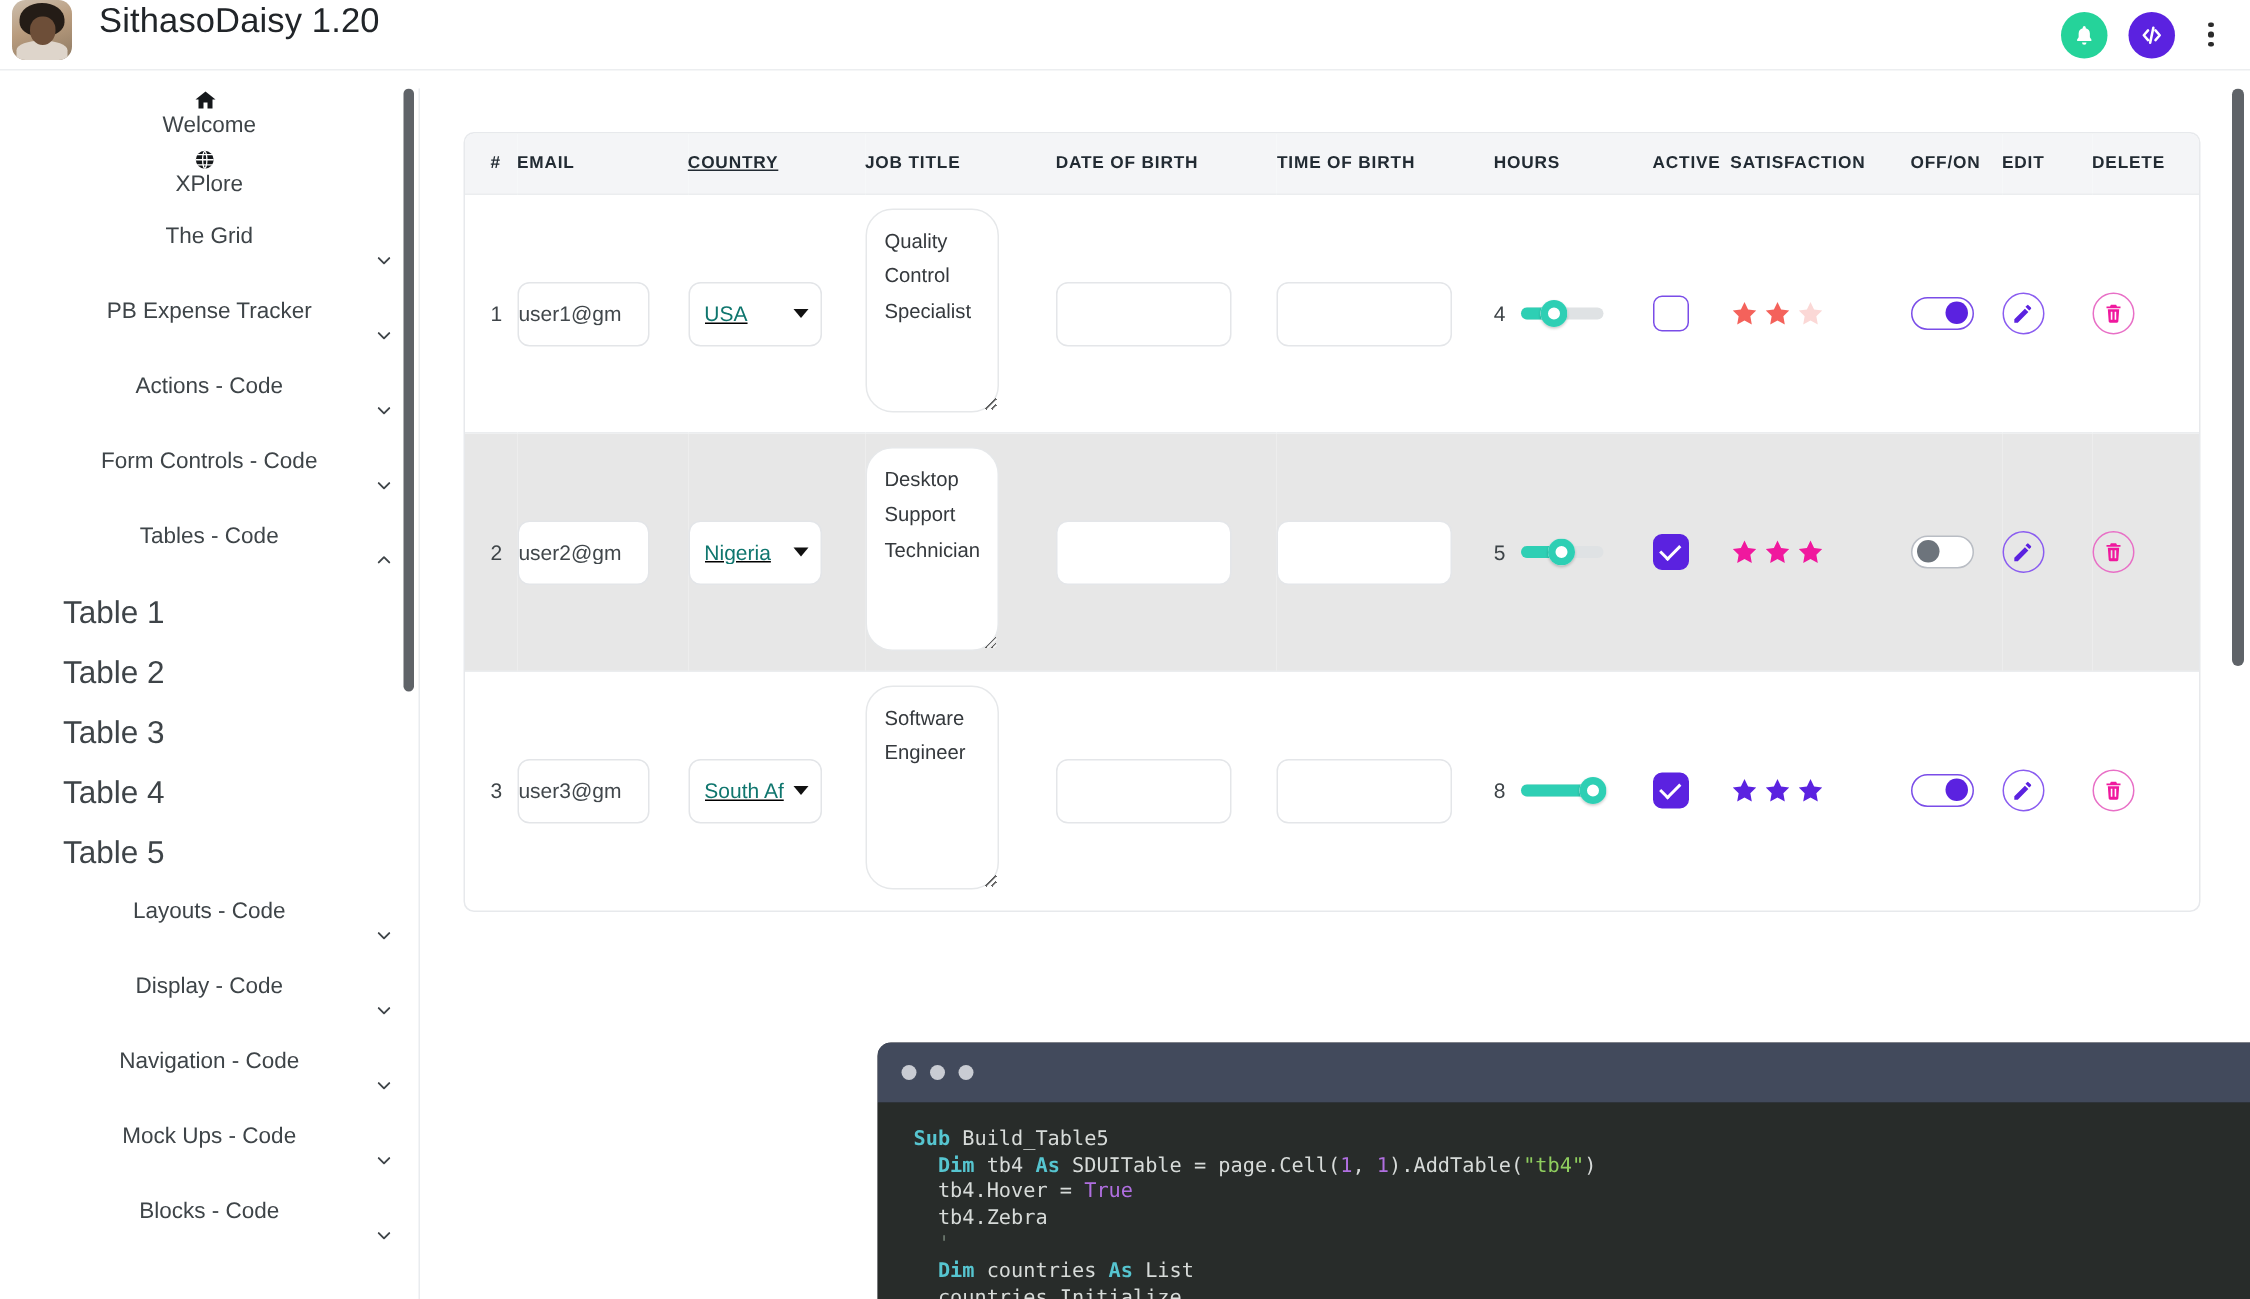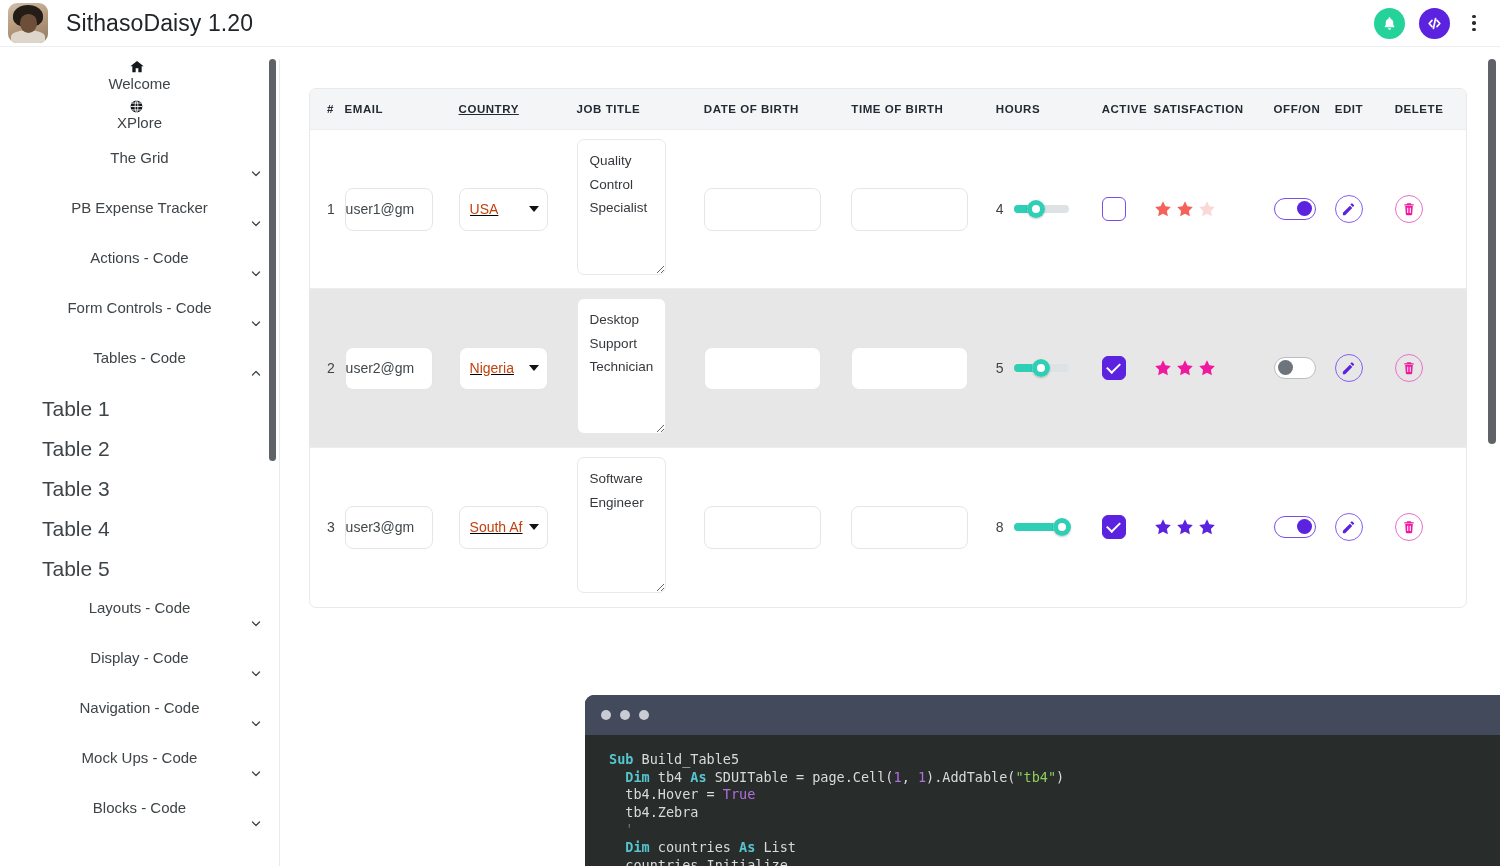--- a/index.html
+++ b/index.html
@@ -7,21 +7,21 @@
     width: 1500px; height: 866px;
     font-family: "Liberation Sans", sans-serif;
     background: #ffffff;
     overflow: hidden;
   }
 
   
   #topbar {
     position: absolute; top: 0; left: 0; width: 1500px; height: 47px;
     background: #ffffff; border-bottom: 1px solid #eceef0;
-    display: flex; align-items: center;
+    display: flex; 
   }
   #avatar {
     width: 40px; height: 40px; margin-left: 8px; border-radius: 9px;
     overflow: hidden; flex: none;
     background: linear-gradient(160deg,#cdbfae 0%,#b99c7e 45%,#8e7a63 100%);
     position: relative;
   }
   #avatar .hair {
     position: absolute; left: 5px; top: 2px; width: 30px; height: 22px;
     background: #241c16; border-radius: 50% 50% 42% 42%;
@@ -132,30 +132,30 @@
     width: 88px; height: 43px; border: 1px solid #e3e5e8; border-radius: 8px;
     background: #fff; font-size: 14px; color: #41474b; text-align: left;
     font-family: "Liberation Sans", sans-serif; outline: none;
   }
   .country-select {
     width: 89px; height: 43px; border: 1px solid #e3e5e8; border-radius: 8px;
     background: #fff; display: flex; align-items: center; padding: 0 8px 0 10px;
     cursor: pointer; position: relative;
   }
   .country-select .cval {
-    font-size: 14px; color: #c2410c; overflow: hidden; white-space: nowrap;
+    font-size: 14px; color: #0f766e; overflow: hidden; white-space: nowrap;
     flex: 1;
   }
   .caret {
     width: 0; height: 0; border-left: 5px solid transparent;
     border-right: 5px solid transparent; border-top: 6px solid #111;
     flex: none; margin-left: 2px;
   }
   .job-textarea {
-    width: 89px; height: 136px; border: 1px solid #e6e8ea; border-radius: 7px;
+    width: 89px; height: 136px; border: 1px solid #e6e8ea; border-radius: 18px;
     background: #fff; font-size: 13.5px; line-height: 23.5px; color: #35393d;
     padding: 9px 0 0 12px; resize: both; overflow: hidden;
     font-family: "Liberation Sans", sans-serif; outline: none;
   }
   .date-input, .time-input {
     width: 117px; height: 43px; border: 1px solid #e4e6e9; border-radius: 8px;
     background: #fff; outline: none;
     font-family: "Liberation Sans", sans-serif; font-size: 13px;
   }
 

